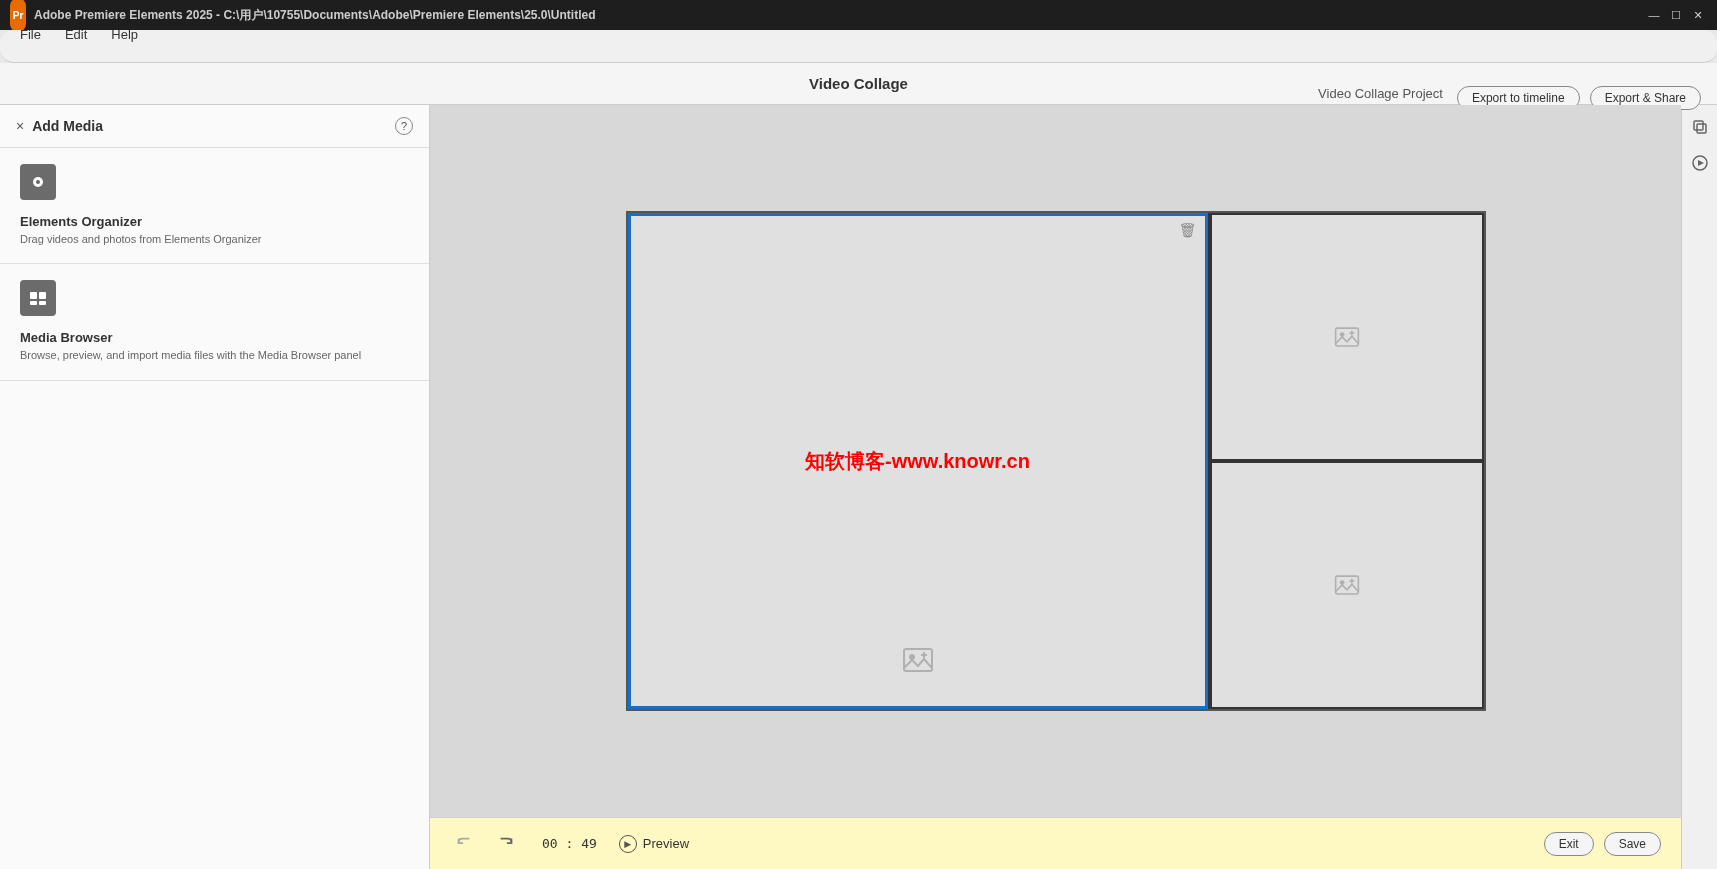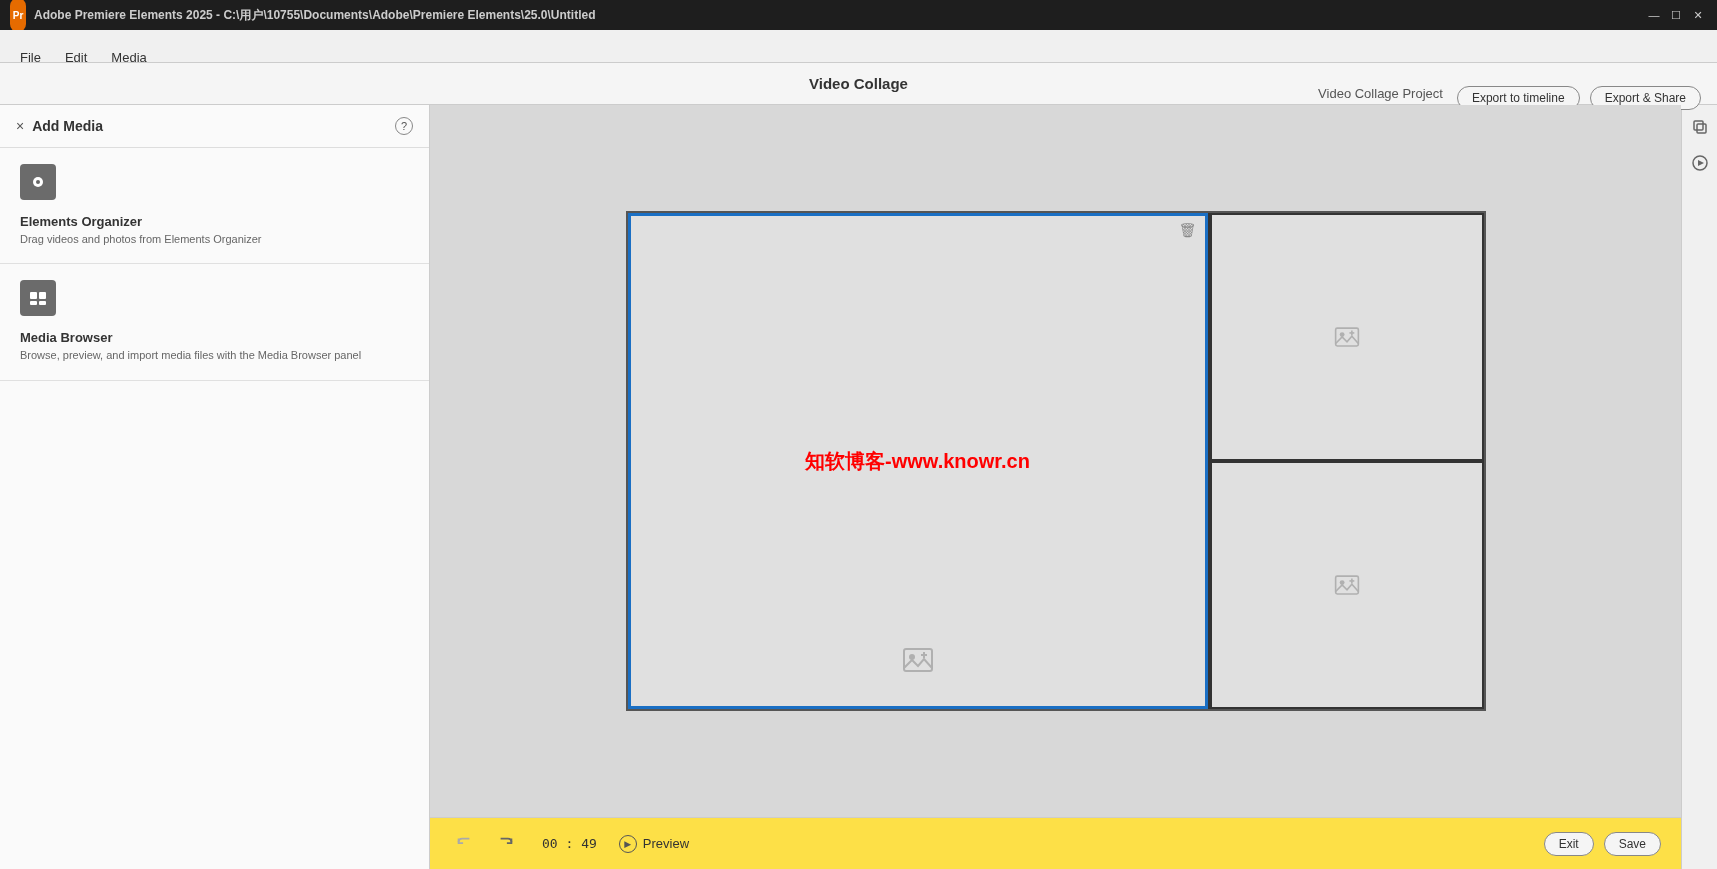--- a/index.html
+++ b/index.html
@@ -56,24 +56,25 @@
       color: #cccccc;
       font-size: 11px;
       cursor: pointer;
     }
 
     
     #menu-bar {
       background: #f0f0f0;
       height: 28px;
       display: flex;
-      align-items: flex-start;
+      align-items: flex-end;
       padding: 16px 8px;
       border-bottom: 1px solid #cccccc;
       flex-shrink: 0;
+      border-radius: 14px;
     }
     #menu-bar .menu-item {
       padding: 4px 12px;
       font-size: 13px;
       color: #333;
       cursor: pointer;
     }
 
     
     #top-toolbar {
@@ -300,21 +301,21 @@
       align-items: center;
       justify-content: center;
       position: relative;
     }
     .collage-right-cell:first-child {
       border-bottom: 2px solid #333;
     }
 
     
     #bottom-controls {
-      background: #fde047;
+      background: #fef9c3;
       height: 52px;
       border-top: 1px solid #cccccc;
       display: flex;
       align-items: center;
       padding: 0 20px;
       gap: 14px;
     }
     .ctrl-btn {
       width: 28px;
       height: 28px;
@@ -410,21 +411,21 @@
   <div class="window-controls">
     <div class="win-btn">—</div>
     <div class="win-btn">☐</div>
     <div class="win-btn close">✕</div>
   </div>
 </div>
 
 <div id="menu-bar">
   <div class="menu-item">File</div>
   <div class="menu-item">Edit</div>
-  <div class="menu-item">Media</div>
+  <div class="menu-item">Help</div>
 </div>
 
 <div id="top-toolbar">
   <div class="toolbar-title">Video Collage</div>
   <div class="toolbar-right">
     <span class="project-label">Video Collage Project</span>
     <button class="rounded-btn">Export to timeline</button>
     <button class="rounded-btn">Export &amp; Share</button>
   </div>
 </div>

